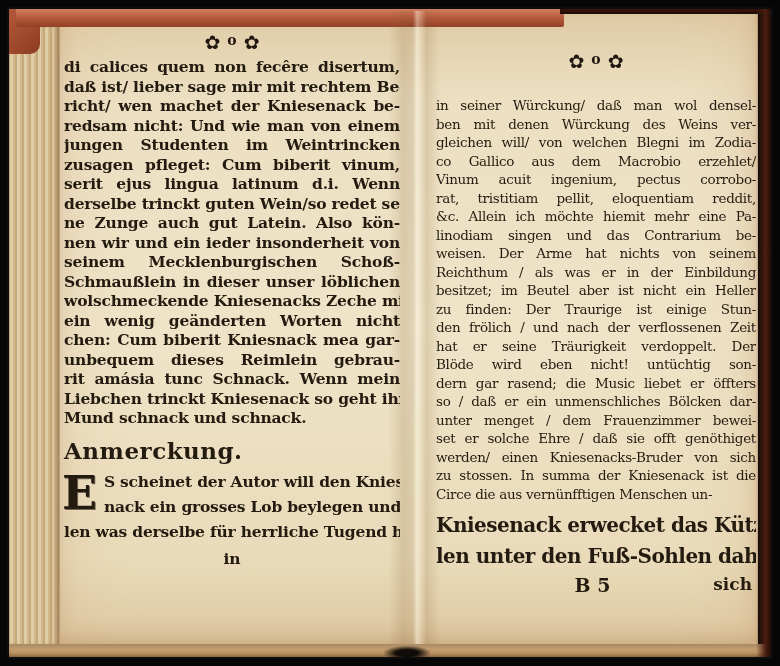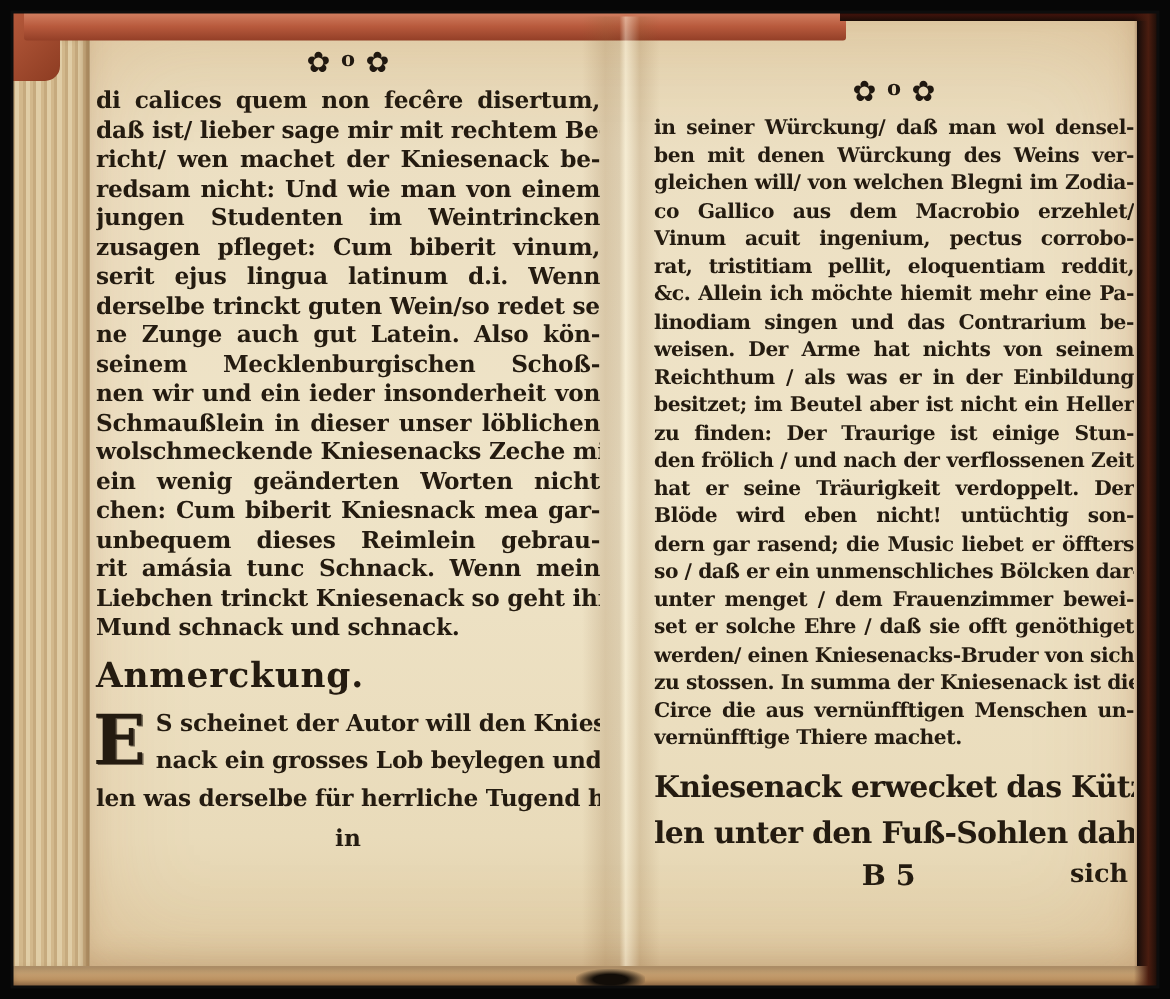--- a/index.html
+++ b/index.html
@@ -38,21 +38,21 @@
   .rosette{font-family:"DejaVu Sans",sans-serif;font-size:19px;vertical-align:middle;}
   .orn-o{font-weight:bold;font-size:14px;vertical-align:middle;padding:0 7px;position:relative;top:-2px;}
   .tl{text-align:justify;text-align-last:justify;white-space:nowrap;overflow:hidden;}
   .last-left .tl:last-child{text-align-last:left;}
   #left-body{font-size:15.5px;line-height:19.5px;font-weight:bold;letter-spacing:-0.2px;margin-top:4px;}
   #left-note{font-size:15.5px;line-height:25px;font-weight:bold;letter-spacing:-0.2px;margin-top:5px;}
   .heading{font-size:23px;font-weight:bold;text-align:left;margin-top:9px;letter-spacing:.5px;}
   .dropcap{float:left;font-size:46px;line-height:42px;font-weight:bold;margin:3px 7px 0 -2px;
          text-shadow:1px 1px 0 rgba(36,27,16,.6);}
   .catchword{text-align:center;font-weight:bold;font-size:15.5px;margin-top:5px;}
-  #right-body{font-size:13.5px;line-height:18.5px;font-weight:bold;letter-spacing:-0.3px;margin-top:4px;}
+  #right-body{font-size:13.5px;line-height:18.5px;font-weight:normal;letter-spacing:-0.3px;margin-top:24px;}
   #right-closing{font-size:20px;line-height:31px;font-weight:bold;letter-spacing:-0.5px;margin-top:7px;}
   #right-lastline{position:relative;height:26px;margin-top:2px;font-weight:bold;}
   #signature{position:absolute;left:50%;transform:translateX(-60%);font-size:19px;}
   #right-catch{position:absolute;right:4px;font-size:17px;}
 </style>
 </head>
 <body>
 
 <div id="photo">
 
@@ -75,22 +75,22 @@
     <div id="left-body" class="last-left">
         <div class="tl">di calices quem non fecêre disertum,</div>
         <div class="tl">daß ist/ lieber sage mir mit rechtem Be-</div>
         <div class="tl">richt/ wen machet der Kniesenack be-</div>
         <div class="tl">redsam nicht: Und wie man von einem</div>
         <div class="tl">jungen Studenten im Weintrincken</div>
         <div class="tl">zusagen pfleget: Cum biberit vinum,</div>
         <div class="tl">serit ejus lingua latinum d.i. Wenn</div>
         <div class="tl">derselbe trinckt guten Wein/so redet sei-</div>
         <div class="tl">ne Zunge auch gut Latein. Also kön-</div>
+        <div class="tl">nen wir und ein ieder insonderheit von</div>
         <div class="tl">seinem Mecklenburgischen Schoß-</div>
-        <div class="tl">nen wir und ein ieder insonderheit von</div>
         <div class="tl">Schmaußlein in dieser unser löblichen</div>
         <div class="tl">wolschmeckende Kniesenacks Zeche mit</div>
         <div class="tl">ein wenig geänderten Worten nicht</div>
         <div class="tl">chen: Cum biberit Kniesnack mea gar-</div>
         <div class="tl">unbequem dieses Reimlein gebrau-</div>
         <div class="tl">rit amásia tunc Schnack. Wenn mein</div>
         <div class="tl">Liebchen trinckt Kniesenack so geht ihr</div>
         <div class="tl">Mund schnack und schnack.</div>
       </div>
 
@@ -130,21 +130,20 @@
         <div class="tl">den frölich / und nach der verflossenen Zeit</div>
         <div class="tl">hat er seine Träurigkeit verdoppelt. Der</div>
         <div class="tl">Blöde wird eben nicht! untüchtig son-</div>
         <div class="tl">dern gar rasend; die Music liebet er öffters</div>
         <div class="tl">so / daß er ein unmenschliches Bölcken dar-</div>
         <div class="tl">unter menget / dem Frauenzimmer bewei-</div>
         <div class="tl">set er solche Ehre / daß sie offt genöthiget</div>
         <div class="tl">werden/ einen Kniesenacks-Bruder von sich</div>
         <div class="tl">zu stossen. In summa der Kniesenack ist die</div>
         <div class="tl">Circe die aus vernünfftigen Menschen un-</div>
-        <div class="tl">vernünfftige Thiere machet.</div>
       </div>
 
     <div id="right-closing">
         <div class="tl">Kniesenack erwecket das Kütz-</div>
         <div class="tl">len unter den Fuß-Sohlen daher</div>
       </div>
 
     <div id="right-lastline">
       <span id="signature">B 5</span>
       <span id="right-catch">sich</span>

